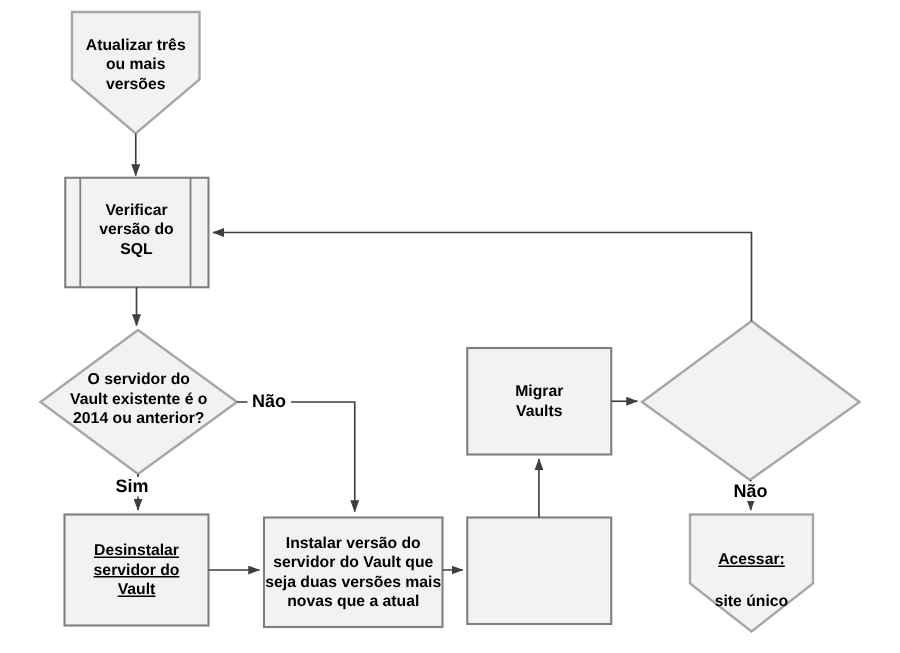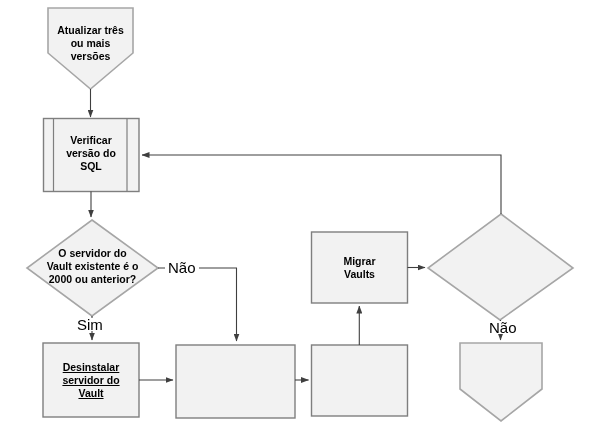--- a/index.html
+++ b/index.html
@@ -24,23 +24,23 @@
     position:absolute;
     font-size:10.5px;
     line-height:13px;
     font-weight:bold;
     color:var(--text);
     text-align:center;
     white-space:pre-line;
   }
   .edge-label{
     position:absolute;
-    font-size:15px;
+    font-size:12px;
     line-height:11px;
-    font-weight:normal;
+    font-weight:bold;
     color:var(--text);
     background:var(--background);
     padding:1px 3px;
     text-align:center;
   }
   .access-label{line-height:14px;}
   .access-line{display:block;}
   .underlined{text-decoration:underline;}
 </style>
 </head>
@@ -90,33 +90,39 @@
   <div class="label" style="left:41px;top:134px;width:100px;">Verificar
 versão do
 SQL</div>
 
   <div class="label" style="left:30px;top:24px;width:121px;">Atualizar três
 ou mais
 versões</div>
 
   <div class="label" style="left:27px;top:247px;width:131px;">O servidor do
 Vault existente é o
-2000 ou anterior?</div>
+2014 ou anterior?</div>
 
   <div class="label" style="left:36px;top:361px;width:110px;text-decoration:underline;">Desinstalar
 servidor do
 Vault</div>
 
+  <div class="label" style="left:170px;top:356px;width:131px;">Instalar versão do
+servidor do Vault que
+seja duas versões mais
+novas que a atual</div>
 
 
   <div class="label" style="left:312px;top:255px;width:95px;">Migrar
 Vaults</div>
 
 
   <div class="label access-label" style="left:456px;top:352px;width:90px;">
+    <span class="access-line underlined">Acessar:</span>
+    <span class="access-line">site único</span>
   </div>
 
   <div class="edge-label" style="left:74px;top:318px;text-align:center;">Sim</div>
 
   <div class="edge-label" style="left:165px;top:261px;">Não</div>
 
   <div class="edge-label" style="left:486px;top:321px;">Não</div>
 
 </div>
 

